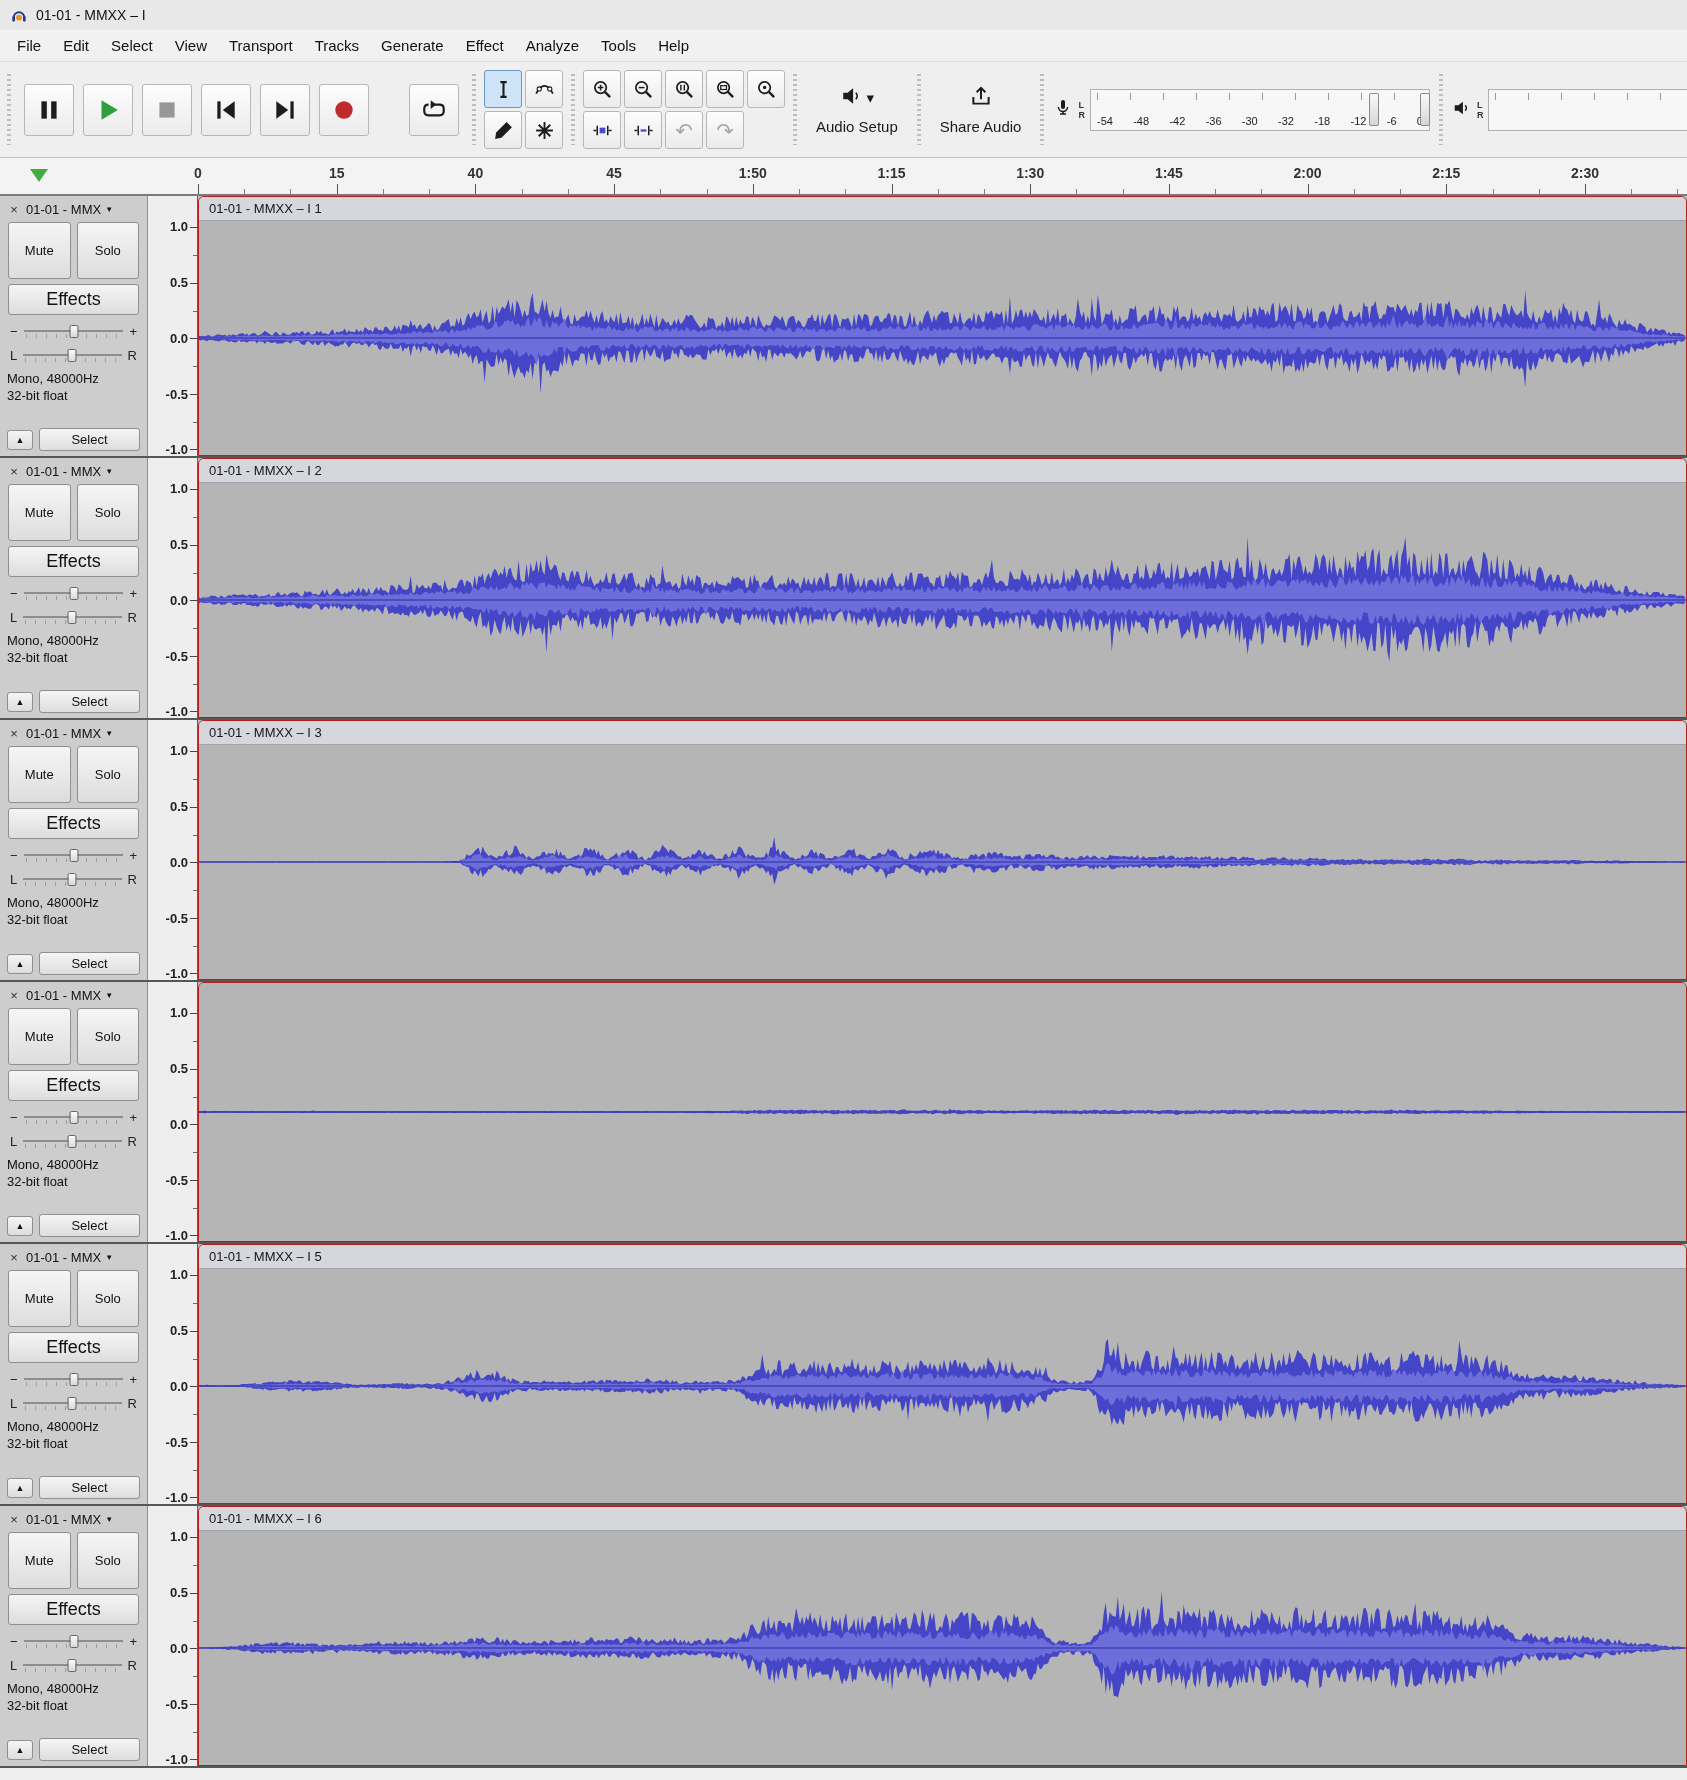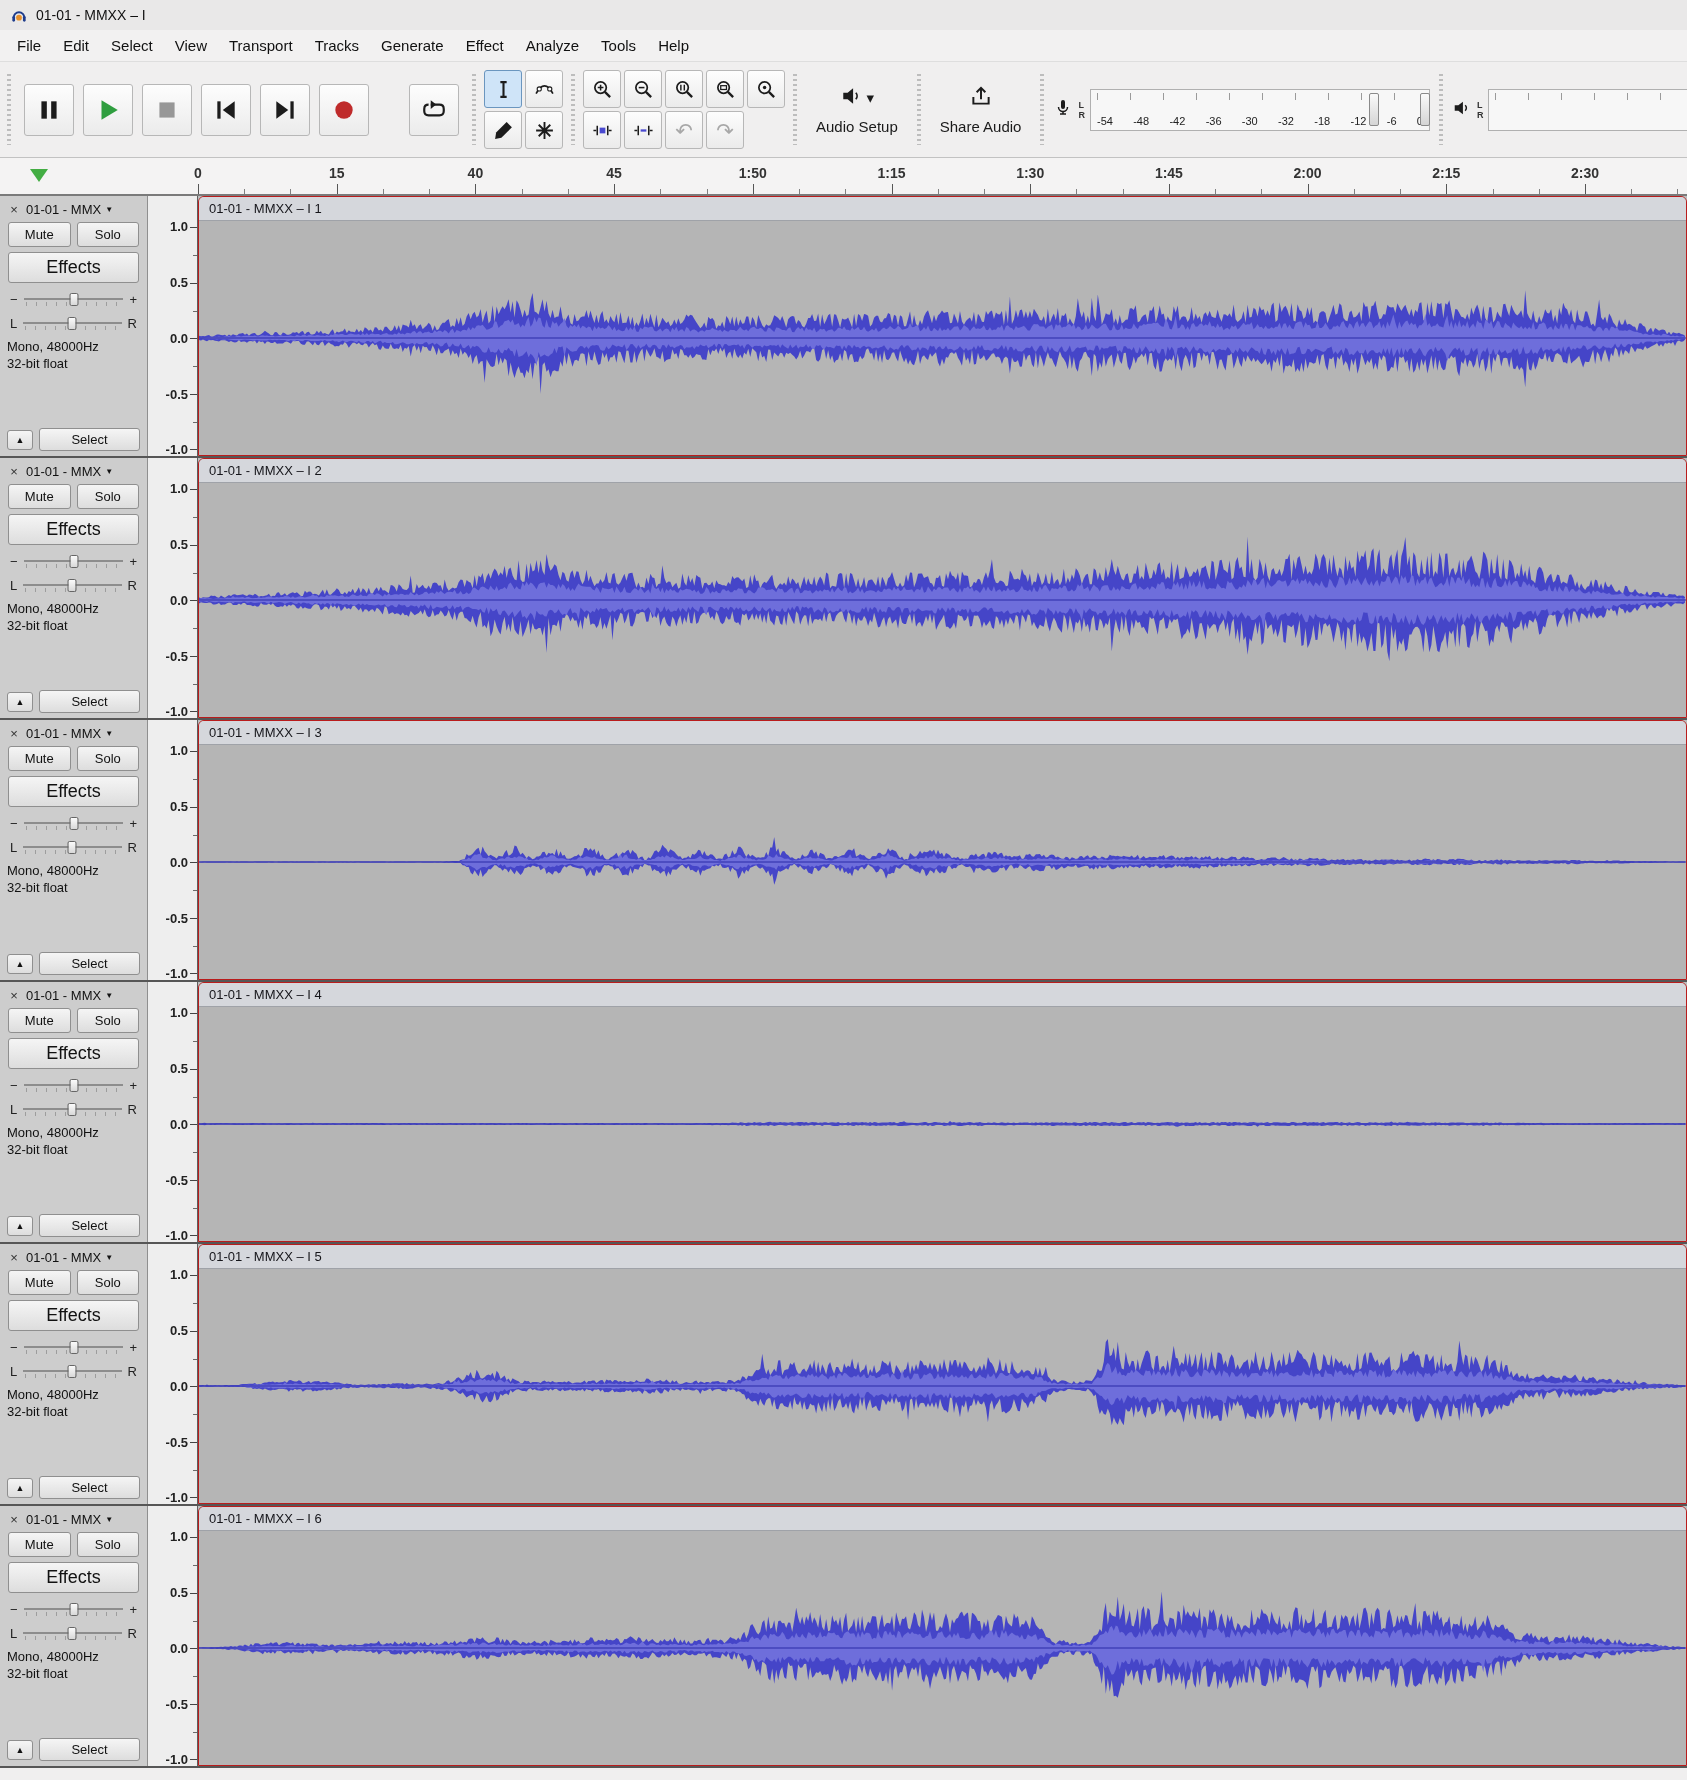--- a/index.html
+++ b/index.html
@@ -52,21 +52,21 @@
 
   
   .tracks{background:#bdbdbd;}
   .track{display:flex;height:262px;border-bottom:2px solid #565656;background:#cdcdcd;}
   .track-panel{width:148px;min-width:148px;padding:4px 6px 5px;display:flex;flex-direction:column;gap:4px;background:#cdcdcd;border-right:1px solid #8f8f8f;font-size:13px;}
   .row-name{display:flex;align-items:center;gap:4px;height:18px;}
   .close-btn{width:16px;height:16px;line-height:13px;text-align:center;font-size:13px;color:#333;}
   .track-name-btn{display:flex;align-items:center;gap:4px;font-size:13px;padding:0;}
   .dd{font-size:8px;}
   .row-ms{display:flex;gap:6px;padding:0 2px;}
-  .pbtn{text-align:center;font-size:13px;padding:4px 0;background:linear-gradient(#f5f5f5,#dddddd);border:1px solid #8f8f8f;border-radius:3px;color:#111;}
+  .pbtn{text-align:center;font-size:13px;padding:20px 0;background:linear-gradient(#f5f5f5,#dddddd);border:1px solid #8f8f8f;border-radius:3px;color:#111;}
   .row-ms .pbtn{flex:1;}
   .effects-btn{display:block;width:calc(100% - 4px);margin:1px 2px 2px;padding:4px 0;font-size:18px;}
   .slider-row{display:flex;align-items:center;gap:6px;height:20px;padding:0 4px;font-size:13px;color:#222;}
   .slider{flex:1;position:relative;height:16px;}
   .slider::before{content:"";position:absolute;left:0;right:0;top:7px;height:2px;background:#8d8d8d;}
   .slider::after{content:"";position:absolute;left:2px;right:2px;top:11px;height:4px;background:repeating-linear-gradient(90deg,#9d9d9d 0 1px,transparent 1px 10px);}
   .sthumb{position:absolute;left:50%;top:2px;width:9px;height:13px;transform:translateX(-50%);background:linear-gradient(#fbfbfb,#d8d8d8);border:1px solid #666;border-radius:2px;z-index:1;}
   .fmt{font-size:13px;line-height:1.3;color:#111;margin-top:2px;padding-left:1px;}
   .row-bottom{margin-top:auto;display:flex;gap:6px;align-items:center;padding:0 1px;}
   .collapse-btn{width:26px;font-size:9px;padding:4px 0;}
@@ -629,23 +629,20 @@
         <i class="vtick" style="top:142px"></i>
         <i class="vtick" style="top:198px"></i>
         <i class="vtick" style="top:253px"></i>
     <i class="vtick sm" style="top:59px"></i>
         <i class="vtick sm" style="top:115px"></i>
         <i class="vtick sm" style="top:170px"></i>
         <i class="vtick sm" style="top:226px"></i>
   </div>
   <div class="wave-area">
     <div class="clip">
-      <div class="clip-header">
-        <span>01-01 - MMXX – I 4</span>
-      </div>
       <div class="clip-body">
         <svg class="wave" viewBox="0 0 1489 235" preserveAspectRatio="none">
               <polygon fill="#4545c8" points="0,116.5 2,117.0 4,116.6 6,116.2 8,117.0 10,117.1 12,116.8 14,116.7 16,116.7 18,116.6 20,116.7 22,116.5 24,116.8 26,116.6 28,116.6 30,116.8 32,117.0 34,116.7 36,116.8 38,116.9 40,116.7 42,116.9 44,117.0 46,117.0 48,117.0 50,117.0 52,116.6 54,116.6 56,116.8 58,116.8 60,117.1 62,116.8 64,116.5 66,116.7 68,117.0 70,117.0 72,116.8 74,116.9 76,116.9 78,117.1 80,116.7 82,117.0 84,117.0 86,116.7 88,116.8 90,116.8 92,116.5 94,116.9 96,117.1 98,116.9 100,117.0 102,116.7 104,117.0 106,116.7 108,116.8 110,117.0 112,116.7 114,116.2 116,116.7 118,117.1 120,116.8 122,116.8 124,117.1 126,116.8 128,116.7 130,116.7 132,117.1 134,116.6 136,116.8 138,117.0 140,116.9 142,116.9 144,116.6 146,116.8 148,116.7 150,117.1 152,116.7 154,116.6 156,116.9 158,116.6 160,116.8 162,116.6 164,116.8 166,116.7 168,116.6 170,116.9 172,116.7 174,116.5 176,116.6 178,116.6 180,117.0 182,116.5 184,116.6 186,117.0 188,116.9 190,117.1 192,117.0 194,117.0 196,116.8 198,116.8 200,116.9 202,116.7 204,116.8 206,116.6 208,116.9 210,116.6 212,116.8 214,116.7 216,116.6 218,116.7 220,116.9 222,116.8 224,116.8 226,116.9 228,116.6 230,117.0 232,116.9 234,117.1 236,116.7 238,116.9 240,116.6 242,116.9 244,116.7 246,116.9 248,116.9 250,116.7 252,116.6 254,116.9 256,116.8 258,116.7 260,117.0 262,116.8 264,117.0 266,116.7 268,116.9 270,117.1 272,117.0 274,116.6 276,116.6 278,117.0 280,117.0 282,116.6 284,116.6 286,116.9 288,116.8 290,116.7 292,116.6 294,116.8 296,116.8 298,117.0 300,116.8 302,116.6 304,117.1 306,117.0 308,117.1 310,117.0 312,116.8 314,116.9 316,116.8 318,116.6 320,116.6 322,116.9 324,116.6 326,116.8 328,116.6 330,117.0 332,117.1 334,117.1 336,117.0 338,116.7 340,117.0 342,116.8 344,116.7 346,116.6 348,117.0 350,117.0 352,116.5 354,117.0 356,116.6 358,116.7 360,116.6 362,116.9 364,116.8 366,116.9 368,117.0 370,116.9 372,116.7 374,117.1 376,116.8 378,116.6 380,117.0 382,117.1 384,116.9 386,116.8 388,116.6 390,116.9 392,116.9 394,116.9 396,116.6 398,117.1 400,116.6 402,116.8 404,116.6 406,117.0 408,117.0 410,117.0 412,117.0 414,116.7 416,116.8 418,116.6 420,116.7 422,116.9 424,117.1 426,116.7 428,116.8 430,117.0 432,116.7 434,116.8 436,116.8 438,116.8 440,116.6 442,117.1 444,117.0 446,116.6 448,116.5 450,117.0 452,117.1 454,117.0 456,116.8 458,116.7 460,116.8 462,116.8 464,116.6 466,117.0 468,117.0 470,116.9 472,117.1 474,116.8 476,117.0 478,116.9 480,116.9 482,117.1 484,116.8 486,117.0 488,116.9 490,116.9 492,116.9 494,117.1 496,116.7 498,116.5 500,116.8 502,116.8 504,116.9 506,116.5 508,116.9 510,116.4 512,116.6 514,116.9 516,116.8 518,116.6 520,116.8 522,116.9 524,116.6 526,116.7 528,116.6 530,116.9 532,116.5 534,116.0 536,116.3 538,116.2 540,116.7 542,115.8 544,116.1 546,116.5 548,116.4 550,116.1 552,116.2 554,116.6 556,115.5 558,116.3 560,115.9 562,115.7 564,116.4 566,116.4 568,116.1 570,115.6 572,115.3 574,116.1 576,115.8 578,115.9 580,116.0 582,115.5 584,116.1 586,115.7 588,115.9 590,116.2 592,115.7 594,115.5 596,116.2 598,116.0 600,115.6 602,115.5 604,115.4 606,115.9 608,115.4 610,116.4 612,116.1 614,115.6 616,115.8 618,115.7 620,116.5 622,115.9 624,116.3 626,115.8 628,115.7 630,116.6 632,116.1 634,115.7 636,115.9 638,116.2 640,115.4 642,116.4 644,116.3 646,116.4 648,116.4 650,115.4 652,116.6 654,115.8 656,115.7 658,115.8 660,116.1 662,115.9 664,115.4 666,115.9 668,115.7 670,116.4 672,115.4 674,116.4 676,115.5 678,115.8 680,116.5 682,116.3 684,116.0 686,115.9 688,116.0 690,116.1 692,115.4 694,116.0 696,115.5 698,116.5 700,116.4 702,115.6 704,115.5 706,114.8 708,115.9 710,116.2 712,116.2 714,116.3 716,116.4 718,116.4 720,116.4 722,116.2 724,116.0 726,115.4 728,115.6 730,116.5 732,116.4 734,116.3 736,115.6 738,115.5 740,116.1 742,116.1 744,116.6 746,115.9 748,116.4 750,116.5 752,114.5 754,116.1 756,115.5 758,116.2 760,115.9 762,115.7 764,116.6 766,116.1 768,116.3 770,115.8 772,115.6 774,115.9 776,116.5 778,115.9 780,116.0 782,115.6 784,116.2 786,116.4 788,116.7 790,115.9 792,116.2 794,116.6 796,115.8 798,116.3 800,116.8 802,116.2 804,115.8 806,116.3 808,116.5 810,116.0 812,116.6 814,116.5 816,116.1 818,116.8 820,116.6 822,116.1 824,116.2 826,116.1 828,115.9 830,115.9 832,116.7 834,116.1 836,116.4 838,115.8 840,116.6 842,115.9 844,115.9 846,116.4 848,115.8 850,115.9 852,116.4 854,115.7 856,116.1 858,116.1 860,115.9 862,116.2 864,115.7 866,116.5 868,115.6 870,116.6 872,116.3 874,116.4 876,115.8 878,116.0 880,116.4 882,116.5 884,116.4 886,115.9 888,115.4 890,116.5 892,115.6 894,116.2 896,115.5 898,115.4 900,116.0 902,116.4 904,116.1 906,115.6 908,115.5 910,116.5 912,116.2 914,115.6 916,115.9 918,116.2 920,116.5 922,116.5 924,116.1 926,115.4 928,115.6 930,116.4 932,116.1 934,115.6 936,116.4 938,116.4 940,115.8 942,115.8 944,116.1 946,115.6 948,116.6 950,115.5 952,115.8 954,116.0 956,116.4 958,116.5 960,116.3 962,116.6 964,116.0 966,116.0 968,115.8 970,115.6 972,115.7 974,115.7 976,116.4 978,115.7 980,115.8 982,116.5 984,116.1 986,116.5 988,116.1 990,115.9 992,116.4 994,116.3 996,116.3 998,115.6 1000,116.5 1002,115.5 1004,116.4 1006,116.2 1008,116.1 1010,116.4 1012,116.5 1014,115.8 1016,115.6 1018,116.6 1020,115.8 1022,116.4 1024,115.4 1026,115.8 1028,115.5 1030,116.3 1032,115.4 1034,116.2 1036,115.5 1038,115.5 1040,116.1 1042,115.7 1044,116.4 1046,115.9 1048,115.9 1050,116.4 1052,115.8 1054,115.8 1056,115.6 1058,116.0 1060,116.2 1062,116.3 1064,116.1 1066,116.5 1068,116.0 1070,115.5 1072,116.5 1074,116.5 1076,115.8 1078,115.7 1080,115.8 1082,116.0 1084,116.2 1086,115.9 1088,116.0 1090,116.5 1092,116.5 1094,115.6 1096,115.5 1098,116.1 1100,116.4 1102,116.2 1104,116.4 1106,115.5 1108,115.5 1110,116.2 1112,115.8 1114,116.1 1116,115.6 1118,116.0 1120,115.8 1122,116.6 1124,116.1 1126,115.6 1128,116.5 1130,116.0 1132,115.7 1134,115.7 1136,115.7 1138,115.6 1140,115.6 1142,116.4 1144,115.5 1146,116.3 1148,116.4 1150,116.2 1152,115.7 1154,116.6 1156,116.6 1158,116.0 1160,115.6 1162,115.8 1164,116.6 1166,116.5 1168,116.5 1170,116.4 1172,115.8 1174,116.0 1176,116.3 1178,115.8 1180,116.3 1182,116.4 1184,115.9 1186,116.5 1188,115.9 1190,115.9 1192,115.9 1194,115.1 1196,116.2 1198,116.1 1200,116.5 1202,115.7 1204,115.9 1206,116.3 1208,115.9 1210,115.2 1212,115.7 1214,116.1 1216,115.9 1218,115.7 1220,116.1 1222,116.3 1224,116.2 1226,115.8 1228,116.3 1230,116.7 1232,116.7 1234,116.1 1236,116.3 1238,115.8 1240,116.2 1242,115.9 1244,116.5 1246,116.6 1248,116.2 1250,116.7 1252,116.2 1254,115.9 1256,115.9 1258,116.2 1260,116.0 1262,115.9 1264,116.0 1266,116.0 1268,116.6 1270,116.4 1272,116.5 1274,116.3 1276,116.3 1278,116.2 1280,116.2 1282,116.7 1284,116.2 1286,115.9 1288,116.2 1290,116.1 1292,116.8 1294,116.3 1296,116.9 1298,116.1 1300,116.4 1302,116.1 1304,116.1 1306,116.9 1308,116.9 1310,116.7 1312,116.8 1314,116.7 1316,116.8 1318,116.6 1320,116.2 1322,116.3 1324,116.5 1326,116.3 1328,116.5 1330,116.5 1332,116.6 1334,116.9 1336,116.5 1338,116.9 1340,116.5 1342,116.6 1344,116.3 1346,116.7 1348,116.9 1350,117.0 1352,117.0 1354,116.4 1356,116.6 1358,116.7 1360,116.5 1362,116.8 1364,116.7 1366,116.7 1368,116.9 1370,117.0 1372,117.0 1374,116.9 1376,116.9 1378,116.7 1380,116.9 1382,116.5 1384,117.1 1386,116.8 1388,117.0 1390,116.9 1392,116.6 1394,117.0 1396,117.0 1398,116.7 1400,116.7 1402,116.8 1404,116.7 1406,117.0 1408,116.8 1410,117.1 1412,116.9 1414,117.0 1416,116.7 1418,116.6 1420,116.9 1422,116.8 1424,116.8 1426,117.0 1428,116.6 1430,116.7 1432,116.6 1434,117.0 1436,116.9 1438,116.7 1440,116.5 1442,116.7 1444,116.9 1446,116.6 1448,116.8 1450,116.9 1452,116.7 1454,116.6 1456,116.5 1458,116.6 1460,116.7 1462,116.5 1464,116.8 1466,117.0 1468,116.7 1470,116.6 1472,116.7 1474,116.9 1476,116.8 1478,116.9 1480,117.1 1482,116.8 1484,116.8 1486,116.9 1488,116.6 1488,118.2 1486,118.0 1484,118.2 1482,118.2 1480,118.0 1478,118.4 1476,118.1 1474,118.0 1472,117.9 1470,118.1 1468,118.4 1466,118.0 1464,118.0 1462,118.1 1460,118.0 1458,118.1 1456,118.0 1454,118.1 1452,118.4 1450,118.2 1448,118.4 1446,118.4 1444,118.4 1442,118.3 1440,118.2 1438,118.4 1436,118.3 1434,118.3 1432,118.1 1430,117.9 1428,118.0 1426,118.4 1424,118.1 1422,118.2 1420,118.2 1418,118.2 1416,118.2 1414,118.0 1412,118.4 1410,118.1 1408,118.4 1406,118.1 1404,118.3 1402,118.1 1400,118.3 1398,118.2 1396,118.0 1394,118.0 1392,118.3 1390,118.3 1388,118.4 1386,118.3 1384,118.1 1382,118.4 1380,118.2 1378,118.3 1376,118.4 1374,118.2 1372,118.3 1370,118.0 1368,118.5 1366,117.9 1364,118.2 1362,118.3 1360,118.5 1358,118.2 1356,118.5 1354,118.1 1352,118.4 1350,118.3 1348,118.4 1346,118.7 1344,118.3 1342,118.1 1340,118.0 1338,118.5 1336,118.5 1334,118.3 1332,118.7 1330,118.0 1328,118.8 1326,118.5 1324,118.6 1322,118.8 1320,118.7 1318,118.7 1316,118.2 1314,118.6 1312,118.3 1310,118.7 1308,118.2 1306,118.8 1304,118.1 1302,118.9 1300,118.2 1298,118.5 1296,118.2 1294,119.0 1292,118.9 1290,118.6 1288,118.6 1286,119.5 1284,118.4 1282,118.9 1280,118.7 1278,118.9 1276,118.9 1274,118.5 1272,118.3 1270,119.1 1268,118.3 1266,118.2 1264,118.3 1262,118.9 1260,118.9 1258,118.5 1256,118.7 1254,118.9 1252,119.2 1250,118.5 1248,118.7 1246,118.3 1244,118.8 1242,118.4 1240,118.4 1238,119.2 1236,118.4 1234,118.7 1232,118.9 1230,118.4 1228,119.0 1226,118.4 1224,118.9 1222,119.3 1220,119.3 1218,119.1 1216,119.1 1214,118.8 1212,119.2 1210,118.9 1208,118.7 1206,118.7 1204,118.7 1202,118.5 1200,119.3 1198,118.4 1196,118.3 1194,119.4 1192,119.1 1190,119.1 1188,119.4 1186,118.7 1184,118.8 1182,118.3 1180,118.9 1178,118.6 1176,118.6 1174,118.5 1172,119.0 1170,118.8 1168,119.4 1166,118.4 1164,118.4 1162,119.3 1160,118.7 1158,118.6 1156,118.9 1154,119.0 1152,118.5 1150,119.4 1148,118.3 1146,118.5 1144,119.3 1142,118.8 1140,118.8 1138,118.4 1136,118.8 1134,119.2 1132,119.1 1130,118.4 1128,119.1 1126,119.3 1124,119.5 1122,118.7 1120,119.3 1118,118.9 1116,119.3 1114,118.9 1112,119.0 1110,119.5 1108,118.8 1106,118.8 1104,119.1 1102,119.1 1100,118.9 1098,119.4 1096,118.5 1094,118.7 1092,119.4 1090,119.4 1088,119.2 1086,119.2 1084,119.3 1082,119.2 1080,119.0 1078,119.2 1076,118.8 1074,118.8 1072,119.5 1070,119.4 1068,119.4 1066,118.5 1064,118.8 1062,118.7 1060,120.2 1058,118.8 1056,118.4 1054,119.6 1052,119.4 1050,119.6 1048,119.0 1046,118.7 1044,118.7 1042,119.1 1040,118.8 1038,118.7 1036,119.6 1034,119.0 1032,119.4 1030,119.6 1028,118.6 1026,118.5 1024,118.5 1022,119.2 1020,119.1 1018,118.5 1016,118.6 1014,119.1 1012,119.5 1010,118.4 1008,118.8 1006,118.8 1004,118.9 1002,118.4 1000,119.0 998,118.7 996,119.4 994,119.4 992,119.4 990,119.2 988,119.7 986,118.4 984,119.0 982,119.4 980,120.3 978,120.0 976,119.1 974,118.8 972,119.2 970,118.8 968,119.1 966,118.7 964,119.0 962,119.6 960,119.4 958,118.4 956,118.7 954,119.3 952,118.4 950,118.4 948,119.4 946,118.6 944,118.7 942,118.8 940,118.4 938,118.8 936,118.4 934,118.5 932,119.1 930,119.2 928,119.5 926,119.4 924,118.9 922,119.4 920,119.3 918,119.0 916,119.5 914,118.8 912,119.6 910,119.0 908,119.1 906,119.1 904,119.4 902,119.3 900,118.4 898,119.4 896,118.9 894,119.2 892,118.6 890,119.0 888,119.4 886,118.6 884,119.3 882,119.6 880,118.7 878,119.4 876,119.1 874,118.8 872,118.9 870,118.9 868,119.0 866,118.8 864,119.1 862,119.1 860,118.7 858,119.1 856,119.4 854,119.4 852,118.4 850,118.9 848,118.7 846,118.5 844,118.9 842,118.4 840,118.2 838,119.0 836,118.8 834,118.7 832,118.2 830,118.2 828,118.2 826,118.2 824,118.5 822,118.4 820,118.1 818,118.5 816,118.9 814,118.5 812,118.3 810,118.6 808,118.9 806,119.0 804,118.7 802,118.7 800,118.4 798,118.7 796,118.3 794,118.6 792,118.2 790,118.3 788,118.3 786,118.7 784,119.4 782,118.9 780,119.4 778,118.6 776,118.7 774,118.6 772,119.1 770,118.3 768,118.7 766,119.0 764,119.5 762,119.4 760,119.6 758,118.7 756,118.5 754,118.6 752,119.3 750,118.7 748,119.3 746,119.5 744,118.6 742,118.5 740,118.6 738,118.5 736,119.3 734,119.6 732,118.4 730,119.4 728,118.5 726,118.7 724,118.9 722,118.6 720,118.9 718,119.0 716,118.5 714,118.5 712,118.7 710,119.0 708,119.3 706,119.2 704,119.4 702,119.6 700,119.5 698,118.8 696,118.8 694,119.1 692,118.9 690,118.5 688,119.2 686,118.7 684,119.2 682,119.2 680,118.9 678,119.4 676,119.0 674,118.8 672,119.4 670,119.1 668,118.9 666,118.5 664,119.1 662,118.6 660,119.0 658,118.6 656,119.6 654,119.3 652,118.5 650,119.0 648,118.6 646,118.6 644,119.1 642,118.4 640,119.5 638,119.4 636,119.5 634,119.3 632,118.6 630,118.6 628,118.6 626,118.4 624,119.6 622,118.4 620,118.5 618,118.6 616,119.2 614,118.5 612,118.6 610,118.9 608,118.7 606,119.3 604,118.8 602,119.6 600,119.0 598,118.7 596,119.1 594,119.3 592,118.4 590,118.6 588,119.3 586,119.0 584,118.6 582,118.5 580,118.4 578,118.9 576,119.6 574,118.8 572,118.5 570,119.4 568,118.7 566,119.0 564,118.7 562,119.3 560,119.1 558,118.5 556,118.9 554,118.4 552,118.7 550,119.3 548,119.4 546,118.3 544,119.3 542,118.5 540,118.9 538,118.5 536,118.5 534,118.4 532,118.4 530,118.7 528,118.4 526,118.4 524,118.2 522,118.7 520,118.2 518,118.2 516,118.6 514,118.7 512,118.6 510,118.5 508,118.6 506,118.2 504,118.2 502,118.1 500,118.3 498,118.3 496,118.6 494,118.4 492,118.5 490,118.3 488,118.4 486,118.1 484,118.0 482,118.0 480,118.0 478,118.4 476,118.1 474,118.4 472,118.3 470,118.2 468,118.0 466,118.2 464,118.0 462,117.9 460,118.4 458,117.9 456,118.0 454,118.1 452,118.1 450,117.9 448,118.2 446,118.4 444,118.3 442,118.5 440,118.0 438,118.5 436,117.9 434,118.5 432,118.3 430,118.0 428,118.3 426,117.9 424,118.4 422,118.0 420,118.3 418,118.3 416,118.4 414,118.2 412,118.3 410,118.0 408,118.0 406,118.4 404,118.2 402,118.0 400,118.4 398,118.5 396,118.3 394,118.4 392,118.4 390,118.3 388,118.1 386,118.3 384,118.0 382,117.9 380,118.2 378,118.4 376,118.0 374,118.2 372,118.1 370,118.0 368,118.5 366,118.4 364,118.3 362,118.1 360,118.0 358,118.2 356,118.5 354,118.3 352,118.5 350,118.5 348,118.2 346,118.3 344,118.1 342,118.1 340,118.0 338,117.9 336,118.3 334,118.4 332,118.4 330,118.0 328,118.4 326,118.1 324,118.3 322,118.3 320,118.3 318,118.1 316,118.2 314,118.0 312,118.4 310,117.9 308,118.0 306,118.5 304,118.3 302,118.3 300,118.0 298,118.4 296,118.5 294,118.0 292,118.3 290,118.3 288,118.4 286,117.9 284,118.1 282,118.5 280,118.1 278,118.0 276,118.4 274,118.1 272,118.5 270,118.0 268,118.2 266,118.0 264,118.4 262,118.1 260,117.9 258,118.4 256,118.3 254,118.3 252,117.9 250,117.9 248,118.2 246,118.2 244,118.4 242,118.2 240,118.0 238,118.4 236,117.9 234,118.3 232,118.3 230,118.3 228,118.2 226,117.9 224,118.2 222,118.0 220,117.9 218,118.4 216,118.0 214,118.1 212,118.5 210,118.0 208,118.3 206,117.9 204,118.1 202,118.2 200,118.4 198,118.0 196,118.0 194,118.1 192,118.4 190,117.9 188,118.0 186,118.4 184,118.4 182,118.2 180,118.2 178,118.2 176,118.2 174,118.0 172,118.2 170,118.4 168,118.1 166,118.4 164,118.4 162,118.0 160,117.9 158,118.3 156,118.0 154,118.1 152,118.4 150,118.1 148,118.4 146,118.0 144,118.1 142,118.3 140,118.0 138,118.2 136,118.4 134,118.0 132,118.3 130,118.1 128,118.4 126,118.2 124,118.4 122,118.1 120,118.0 118,118.2 116,118.1 114,118.2 112,118.2 110,118.2 108,118.0 106,118.1 104,118.3 102,118.5 100,118.0 98,118.0 96,118.2 94,118.3 92,118.1 90,118.4 88,118.5 86,118.1 84,118.3 82,118.3 80,118.0 78,118.2 76,118.0 74,118.1 72,118.2 70,118.0 68,118.0 66,118.2 64,118.3 62,117.9 60,118.2 58,118.1 56,117.9 54,118.2 52,118.4 50,118.1 48,118.3 46,118.0 44,118.4 42,118.3 40,118.3 38,118.3 36,118.4 34,118.2 32,118.0 30,117.9 28,118.0 26,117.9 24,118.1 22,118.0 20,118.0 18,118.0 16,118.4 14,117.9 12,118.4 10,118.0 8,117.9 6,118.8 4,118.5 2,118.5 0,118.3"></polygon>
               <polygon fill="#6e6edb" points="0,117.2 2,117.2 4,117.2 6,117.2 8,117.2 10,117.2 12,117.2 14,117.1 16,117.3 18,117.1 20,117.2 22,117.2 24,117.1 26,117.1 28,117.1 30,117.0 32,117.2 34,117.2 36,117.3 38,117.1 40,117.1 42,117.2 44,117.1 46,117.2 48,117.1 50,117.1 52,117.1 54,117.2 56,117.1 58,117.0 60,117.2 62,117.1 64,117.2 66,117.1 68,117.2 70,117.1 72,117.1 74,117.2 76,117.2 78,117.1 80,117.2 82,117.1 84,117.2 86,117.0 88,117.3 90,117.2 92,117.1 94,117.2 96,117.2 98,117.0 100,117.1 102,117.1 104,117.1 106,117.3 108,117.3 110,117.2 112,117.1 114,117.1 116,117.1 118,117.2 120,117.2 122,117.3 124,117.2 126,117.1 128,117.2 130,117.1 132,117.1 134,117.1 136,117.0 138,117.0 140,117.2 142,117.3 144,117.1 146,117.2 148,117.2 150,117.3 152,117.1 154,117.2 156,117.3 158,117.2 160,117.1 162,117.1 164,117.2 166,117.2 168,117.2 170,117.2 172,117.2 174,117.2 176,117.1 178,117.1 180,117.1 182,117.2 184,117.1 186,117.1 188,117.2 190,117.2 192,117.1 194,117.3 196,117.1 198,117.1 200,117.1 202,117.3 204,117.1 206,117.1 208,117.1 210,117.2 212,117.3 214,117.1 216,117.1 218,117.1 220,117.1 222,117.3 224,117.1 226,117.1 228,117.2 230,117.2 232,117.2 234,117.1 236,117.1 238,117.1 240,117.2 242,117.1 244,117.2 246,117.2 248,117.2 250,117.0 252,117.2 254,117.1 256,117.1 258,117.1 260,117.1 262,117.1 264,117.1 266,117.1 268,117.1 270,117.1 272,117.2 274,117.1 276,117.1 278,117.2 280,117.3 282,117.1 284,117.1 286,117.0 288,117.1 290,117.0 292,117.1 294,117.2 296,117.2 298,117.2 300,117.1 302,117.1 304,117.1 306,117.2 308,117.1 310,117.2 312,117.1 314,117.0 316,117.3 318,117.1 320,117.2 322,117.1 324,117.2 326,117.1 328,117.2 330,117.2 332,117.1 334,117.1 336,117.3 338,117.2 340,117.2 342,117.2 344,117.1 346,117.2 348,117.2 350,117.2 352,117.2 354,117.1 356,117.1 358,117.2 360,117.1 362,117.1 364,117.1 366,117.2 368,117.2 370,117.3 372,117.2 374,117.0 376,117.2 378,117.3 380,117.2 382,117.2 384,117.3 386,117.2 388,117.2 390,117.3 392,117.1 394,117.1 396,117.1 398,117.2 400,117.1 402,117.1 404,117.2 406,117.3 408,117.1 410,117.2 412,117.1 414,117.1 416,117.2 418,117.1 420,117.2 422,117.3 424,117.1 426,117.1 428,117.1 430,117.1 432,117.1 434,117.3 436,117.2 438,117.1 440,117.1 442,117.1 444,117.1 446,117.2 448,117.2 450,117.2 452,117.2 454,117.2 456,117.2 458,117.1 460,117.1 462,117.1 464,117.1 466,117.2 468,117.1 470,117.1 472,117.2 474,117.2 476,117.2 478,117.1 480,117.1 482,117.1 484,117.2 486,117.1 488,117.0 490,117.2 492,117.2 494,117.2 496,117.1 498,117.1 500,117.0 502,117.0 504,117.0 506,117.0 508,117.2 510,116.9 512,117.2 514,117.2 516,117.0 518,117.2 520,117.1 522,117.1 524,117.0 526,117.2 528,117.1 530,116.8 532,116.9 534,116.8 536,116.9 538,116.7 540,116.7 542,116.9 544,116.6 546,116.8 548,116.8 550,116.9 552,116.8 554,116.8 556,116.8 558,116.8 560,116.9 562,116.6 564,116.8 566,116.7 568,116.9 570,116.7 572,116.8 574,116.6 576,116.7 578,117.0 580,116.5 582,116.5 584,116.7 586,116.6 588,116.8 590,116.5 592,116.6 594,116.6 596,116.6 598,116.6 600,117.0 602,116.9 604,116.7 606,117.0 608,116.9 610,116.7 612,116.6 614,116.7 616,116.9 618,116.9 620,116.5 622,116.7 624,116.6 626,116.8 628,116.8 630,116.9 632,116.7 634,116.8 636,116.7 638,116.5 640,116.9 642,116.7 644,116.6 646,116.6 648,116.9 650,116.5 652,116.5 654,116.7 656,116.7 658,117.0 660,116.5 662,116.5 664,116.9 666,116.9 668,116.5 670,116.8 672,116.5 674,116.9 676,116.5 678,116.7 680,116.6 682,116.7 684,116.7 686,116.8 688,116.8 690,116.5 692,116.8 694,116.8 696,117.0 698,116.5 700,116.6 702,116.8 704,116.9 706,116.9 708,116.7 710,116.6 712,116.9 714,116.7 716,117.0 718,117.0 720,116.6 722,116.5 724,116.4 726,116.9 728,116.9 730,116.5 732,116.7 734,116.9 736,116.8 738,116.7 740,116.7 742,116.6 744,116.9 746,116.9 748,116.9 750,116.6 752,117.0 754,116.8 756,117.0 758,116.6 760,116.8 762,116.9 764,116.9 766,117.0 768,116.8 770,116.5 772,116.9 774,116.9 776,116.8 778,116.9 780,117.0 782,116.7 784,116.8 786,116.7 788,116.9 790,116.9 792,116.8 794,117.1 796,116.9 798,117.0 800,117.1 802,117.0 804,116.9 806,117.0 808,116.8 810,117.0 812,117.1 814,117.1 816,117.1 818,117.0 820,116.9 822,117.0 824,116.8 826,117.0 828,116.8 830,116.8 832,116.8 834,116.5 836,116.7 838,117.0 840,116.9 842,116.7 844,116.7 846,116.9 848,116.9 850,116.7 852,117.0 854,116.7 856,116.8 858,116.9 860,116.6 862,117.0 864,116.6 866,116.8 868,116.9 870,116.9 872,116.6 874,116.4 876,116.9 878,116.8 880,116.7 882,116.7 884,116.9 886,116.6 888,116.5 890,117.0 892,116.5 894,116.8 896,116.5 898,116.5 900,116.8 902,116.6 904,116.6 906,116.6 908,116.5 910,117.0 912,116.7 914,116.5 916,116.5 918,116.1 920,116.7 922,116.6 924,117.0 926,116.9 928,116.7 930,116.7 932,116.7 934,117.0 936,116.6 938,116.9 940,116.8 942,116.9 944,116.6 946,116.8 948,116.7 950,116.8 952,116.9 954,116.9 956,116.9 958,116.7 960,117.0 962,116.8 964,116.8 966,116.7 968,116.6 970,116.9 972,116.5 974,116.3 976,116.5 978,116.8 980,116.8 982,116.8 984,116.8 986,116.6 988,117.0 990,116.7 992,116.7 994,116.7 996,116.9 998,117.0 1000,116.7 1002,116.9 1004,116.7 1006,116.9 1008,116.9 1010,116.5 1012,116.7 1014,116.6 1016,116.8 1018,116.5 1020,116.8 1022,116.8 1024,116.6 1026,116.6 1028,116.6 1030,116.7 1032,116.6 1034,116.7 1036,117.0 1038,116.7 1040,116.7 1042,117.0 1044,116.8 1046,116.9 1048,116.6 1050,117.0 1052,116.5 1054,116.5 1056,116.8 1058,116.5 1060,116.6 1062,116.6 1064,116.8 1066,116.7 1068,116.7 1070,116.6 1072,116.7 1074,116.9 1076,116.8 1078,116.7 1080,117.0 1082,117.0 1084,116.7 1086,116.9 1088,116.8 1090,116.7 1092,116.9 1094,116.8 1096,116.6 1098,117.0 1100,116.6 1102,116.6 1104,116.9 1106,117.0 1108,116.7 1110,116.8 1112,116.6 1114,116.9 1116,116.9 1118,117.0 1120,116.6 1122,116.8 1124,116.6 1126,116.9 1128,116.7 1130,116.7 1132,116.8 1134,116.9 1136,117.0 1138,116.9 1140,116.6 1142,116.7 1144,116.6 1146,116.7 1148,116.9 1150,116.6 1152,116.8 1154,116.9 1156,116.7 1158,116.8 1160,116.6 1162,117.0 1164,116.7 1166,116.7 1168,116.8 1170,117.0 1172,116.7 1174,116.6 1176,117.0 1178,117.0 1180,116.9 1182,116.7 1184,116.6 1186,116.7 1188,116.7 1190,117.0 1192,116.7 1194,116.8 1196,116.9 1198,116.8 1200,116.8 1202,116.6 1204,116.9 1206,116.7 1208,117.0 1210,116.8 1212,116.8 1214,116.7 1216,116.7 1218,117.0 1220,117.0 1222,116.9 1224,117.0 1226,116.8 1228,116.6 1230,117.0 1232,116.8 1234,116.9 1236,116.8 1238,117.1 1240,116.8 1242,116.8 1244,117.0 1246,116.8 1248,116.8 1250,116.7 1252,117.0 1254,116.9 1256,117.0 1258,117.1 1260,116.9 1262,116.8 1264,117.0 1266,116.8 1268,116.8 1270,116.8 1272,116.8 1274,116.8 1276,117.1 1278,116.9 1280,117.1 1282,116.8 1284,117.1 1286,116.9 1288,117.1 1290,116.8 1292,117.1 1294,116.8 1296,117.1 1298,117.0 1300,116.9 1302,116.9 1304,117.1 1306,116.8 1308,117.0 1310,117.0 1312,117.1 1314,117.2 1316,117.0 1318,117.0 1320,117.1 1322,117.0 1324,117.0 1326,116.9 1328,117.0 1330,116.9 1332,117.1 1334,117.0 1336,117.2 1338,116.9 1340,117.0 1342,117.1 1344,117.0 1346,117.1 1348,117.2 1350,117.0 1352,117.0 1354,117.0 1356,117.0 1358,117.0 1360,117.2 1362,117.0 1364,117.1 1366,117.2 1368,117.1 1370,117.2 1372,117.2 1374,117.2 1376,117.1 1378,117.2 1380,117.1 1382,117.1 1384,117.1 1386,117.0 1388,117.2 1390,117.2 1392,117.2 1394,117.2 1396,117.2 1398,117.1 1400,117.1 1402,117.2 1404,117.2 1406,117.1 1408,117.2 1410,117.1 1412,117.0 1414,117.2 1416,117.1 1418,117.2 1420,117.1 1422,117.2 1424,117.0 1426,117.2 1428,117.1 1430,117.1 1432,117.1 1434,117.2 1436,117.2 1438,117.2 1440,117.1 1442,117.1 1444,117.1 1446,117.3 1448,117.0 1450,117.1 1452,116.9 1454,117.1 1456,117.2 1458,117.1 1460,117.2 1462,117.1 1464,117.3 1466,117.1 1468,117.2 1470,117.1 1472,117.2 1474,117.2 1476,117.2 1478,117.1 1480,117.1 1482,117.2 1484,117.2 1486,117.2 1488,117.2 1488,117.9 1486,117.8 1484,117.8 1482,117.9 1480,117.8 1478,118.0 1476,117.9 1474,117.9 1472,117.9 1470,117.9 1468,117.9 1466,118.0 1464,117.9 1462,117.8 1460,117.8 1458,117.8 1456,117.8 1454,117.9 1452,118.0 1450,117.8 1448,117.7 1446,117.9 1444,117.9 1442,117.9 1440,117.8 1438,117.9 1436,117.8 1434,117.8 1432,117.9 1430,118.0 1428,117.9 1426,117.9 1424,117.7 1422,117.9 1420,117.8 1418,117.8 1416,117.9 1414,117.8 1412,117.8 1410,117.9 1408,117.8 1406,117.8 1404,117.9 1402,117.8 1400,117.8 1398,117.9 1396,117.9 1394,117.8 1392,117.8 1390,117.8 1388,117.9 1386,117.8 1384,117.8 1382,117.7 1380,117.9 1378,117.9 1376,117.8 1374,117.7 1372,118.0 1370,117.8 1368,117.9 1366,117.9 1364,117.9 1362,117.9 1360,118.0 1358,117.9 1356,117.8 1354,117.8 1352,117.9 1350,117.8 1348,118.0 1346,117.9 1344,117.8 1342,118.0 1340,118.0 1338,117.9 1336,117.9 1334,117.9 1332,118.0 1330,117.8 1328,118.1 1326,118.0 1324,118.1 1322,118.0 1320,117.9 1318,117.9 1316,118.1 1314,118.1 1312,118.0 1310,118.1 1308,117.9 1306,118.1 1304,118.0 1302,118.0 1300,118.1 1298,118.1 1296,118.2 1294,118.0 1292,118.1 1290,118.0 1288,118.0 1286,118.2 1284,118.1 1282,118.2 1280,117.9 1278,118.2 1276,118.0 1274,118.2 1272,118.0 1270,117.9 1268,118.0 1266,117.9 1264,118.1 1262,118.0 1260,118.2 1258,118.0 1256,118.2 1254,118.1 1252,118.1 1250,118.0 1248,117.9 1246,117.9 1244,118.0 1242,118.0 1240,118.0 1238,118.1 1236,118.2 1234,118.2 1232,118.2 1230,118.0 1228,118.0 1226,118.2 1224,118.4 1222,118.3 1220,118.0 1218,118.0 1216,118.1 1214,118.2 1212,118.2 1210,118.3 1208,118.0 1206,118.1 1204,118.3 1202,118.3 1200,118.2 1198,118.3 1196,118.4 1194,118.0 1192,118.1 1190,118.4 1188,118.1 1186,118.3 1184,118.3 1182,118.3 1180,118.2 1178,118.1 1176,118.2 1174,118.4 1172,118.2 1170,118.1 1168,118.3 1166,118.1 1164,118.3 1162,118.2 1160,118.3 1158,118.3 1156,118.0 1154,118.3 1152,118.1 1150,118.3 1148,118.2 1146,118.3 1144,118.0 1142,118.1 1140,118.4 1138,118.4 1136,118.0 1134,118.4 1132,118.4 1130,118.0 1128,118.3 1126,118.4 1124,118.1 1122,118.4 1120,118.1 1118,118.0 1116,118.2 1114,118.1 1112,118.1 1110,118.4 1108,118.1 1106,118.1 1104,118.5 1102,118.4 1100,118.2 1098,118.0 1096,118.3 1094,118.2 1092,118.3 1090,118.2 1088,118.1 1086,118.3 1084,118.1 1082,118.1 1080,118.3 1078,118.1 1076,118.3 1074,118.4 1072,118.3 1070,118.3 1068,118.2 1066,118.0 1064,118.1 1062,118.5 1060,118.0 1058,118.2 1056,118.1 1054,118.3 1052,118.3 1050,118.3 1048,118.1 1046,118.5 1044,118.5 1042,118.3 1040,118.4 1038,118.1 1036,118.2 1034,118.2 1032,118.3 1030,118.1 1028,118.1 1026,118.0 1024,118.2 1022,118.1 1020,118.4 1018,118.5 1016,118.3 1014,118.2 1012,118.1 1010,118.1 1008,118.1 1006,118.3 1004,118.1 1002,118.3 1000,118.5 998,118.2 996,118.1 994,118.4 992,118.3 990,118.4 988,118.3 986,118.5 984,118.3 982,118.4 980,118.2 978,118.4 976,118.2 974,118.9 972,118.2 970,118.1 968,118.4 966,118.3 964,118.5 962,118.1 960,118.5 958,118.5 956,118.2 954,118.5 952,118.3 950,118.1 948,118.5 946,118.3 944,118.3 942,118.3 940,118.3 938,118.4 936,118.2 934,118.0 932,118.1 930,118.3 928,118.1 926,118.2 924,118.4 922,118.4 920,118.4 918,118.4 916,118.3 914,118.4 912,118.3 910,118.4 908,118.3 906,118.4 904,118.3 902,118.4 900,118.3 898,118.0 896,118.1 894,118.4 892,118.1 890,118.5 888,118.0 886,118.1 884,118.1 882,118.4 880,118.2 878,118.0 876,118.3 874,118.5 872,118.4 870,118.4 868,118.0 866,118.4 864,118.2 862,118.4 860,118.3 858,118.2 856,118.0 854,118.3 852,118.4 850,118.1 848,118.3 846,118.2 844,118.2 842,118.0 840,118.0 838,118.0 836,118.2 834,118.3 832,118.1 830,117.9 828,118.2 826,118.0 824,118.2 822,117.9 820,118.1 818,118.0 816,118.1 814,118.1 812,117.9 810,118.0 808,118.1 806,118.0 804,118.1 802,118.0 800,118.1 798,118.0 796,118.2 794,118.1 792,118.0 790,118.3 788,118.0 786,118.0 784,118.5 782,118.4 780,118.1 778,118.0 776,118.3 774,118.4 772,118.3 770,118.1 768,118.1 766,118.3 764,118.3 762,118.1 760,118.1 758,118.5 756,118.5 754,118.4 752,118.3 750,118.2 748,118.5 746,118.4 744,118.1 742,118.3 740,118.4 738,118.2 736,118.5 734,118.4 732,118.4 730,118.0 728,118.2 726,118.1 724,118.8 722,118.2 720,118.4 718,118.1 716,118.2 714,118.3 712,118.0 710,118.1 708,118.4 706,118.1 704,118.2 702,118.3 700,118.2 698,118.4 696,118.1 694,118.1 692,118.3 690,118.4 688,118.3 686,118.0 684,118.5 682,118.1 680,118.6 678,118.3 676,118.3 674,118.3 672,118.2 670,118.4 668,118.4 666,118.5 664,118.1 662,118.1 660,118.0 658,118.2 656,118.4 654,118.5 652,118.1 650,118.0 648,118.4 646,118.2 644,118.4 642,118.3 640,118.4 638,118.2 636,118.3 634,118.5 632,118.4 630,118.4 628,118.4 626,118.4 624,118.4 622,118.3 620,118.4 618,118.3 616,118.1 614,118.4 612,118.2 610,118.3 608,118.4 606,118.3 604,118.4 602,118.2 600,118.1 598,118.6 596,118.4 594,118.3 592,118.4 590,118.2 588,118.5 586,118.3 584,118.3 582,118.4 580,118.1 578,118.2 576,118.2 574,118.3 572,118.5 570,118.1 568,118.2 566,118.4 564,118.1 562,118.1 560,118.5 558,118.3 556,118.3 554,118.4 552,118.4 550,118.1 548,118.2 546,118.2 544,118.3 542,118.1 540,118.2 538,118.3 536,118.1 534,118.0 532,118.1 530,118.0 528,118.0 526,117.8 524,117.9 522,117.9 520,117.8 518,118.0 516,118.0 514,117.8 512,117.9 510,118.0 508,117.9 506,117.9 504,117.8 502,118.0 500,118.0 498,118.0 496,117.9 494,118.0 492,117.8 490,117.8 488,117.9 486,117.8 484,118.0 482,117.8 480,118.0 478,117.9 476,117.8 474,118.0 472,117.9 470,117.8 468,117.9 466,117.8 464,117.7 462,117.9 460,117.8 458,117.8 456,117.8 454,117.9 452,117.8 450,117.8 448,117.8 446,117.7 444,117.9 442,117.8 440,117.9 438,117.7 436,117.8 434,117.8 432,117.9 430,117.9 428,117.8 426,117.9 424,117.9 422,117.8 420,117.8 418,117.9 416,117.8 414,117.8 412,117.9 410,117.8 408,117.8 406,117.9 404,117.9 402,117.8 400,117.8 398,117.9 396,118.0 394,117.9 392,117.8 390,117.9 388,117.7 386,117.8 384,117.8 382,117.8 380,117.8 378,117.8 376,117.8 374,117.8 372,117.9 370,118.0 368,117.9 366,117.8 364,117.9 362,117.9 360,117.8 358,117.9 356,117.9 354,117.9 352,117.8 350,117.8 348,117.8 346,117.9 344,117.9 342,117.9 340,117.9 338,117.9 336,117.9 334,117.9 332,117.8 330,117.9 328,117.7 326,117.8 324,117.7 322,117.8 320,117.7 318,117.7 316,117.8 314,117.9 312,117.8 310,117.8 308,117.7 306,117.8 304,117.7 302,117.8 300,117.9 298,117.9 296,117.7 294,117.8 292,117.9 290,118.0 288,117.8 286,117.9 284,117.9 282,117.9 280,117.8 278,117.9 276,117.9 274,117.8 272,117.9 270,117.8 268,117.9 266,117.9 264,117.7 262,117.8 260,118.0 258,117.8 256,117.8 254,117.9 252,117.9 250,117.7 248,117.8 246,117.8 244,117.9 242,117.9 240,117.9 238,117.9 236,117.7 234,117.7 232,117.9 230,117.8 228,117.8 226,117.9 224,117.8 222,117.8 220,117.8 218,117.7 216,118.0 214,117.9 212,117.8 210,117.8 208,117.9 206,117.9 204,117.8 202,117.8 200,117.8 198,117.9 196,117.9 194,117.8 192,117.9 190,117.8 188,117.9 186,117.8 184,117.8 182,117.9 180,117.8 178,117.9 176,118.0 174,117.8 172,117.9 170,117.9 168,117.8 166,117.8 164,117.9 162,117.9 160,117.9 158,117.9 156,117.9 154,117.9 152,117.9 150,117.8 148,117.9 146,117.9 144,117.9 142,117.9 140,117.7 138,117.9 136,117.9 134,117.9 132,117.7 130,117.8 128,117.9 126,117.9 124,118.0 122,118.0 120,117.8 118,117.8 116,118.1 114,117.8 112,117.9 110,117.9 108,117.8 106,117.8 104,117.8 102,117.8 100,117.9 98,117.9 96,117.8 94,117.8 92,117.8 90,117.8 88,117.8 86,117.8 84,117.8 82,117.8 80,117.7 78,117.8 76,118.0 74,117.8 72,117.9 70,117.8 68,117.8 66,117.9 64,117.9 62,117.8 60,117.8 58,118.0 56,117.9 54,117.8 52,117.7 50,117.9 48,118.0 46,117.8 44,117.8 42,117.9 40,117.8 38,117.8 36,117.9 34,117.9 32,118.0 30,117.9 28,117.9 26,117.9 24,117.7 22,117.8 20,117.8 18,117.9 16,117.8 14,117.9 12,117.8 10,117.7 8,117.8 6,117.8 4,117.9 2,117.9 0,117.9"></polygon>
               <rect x="0" y="117" width="1489" height="1" fill="#2b2ba6"></rect>
             </svg>
       </div>
     </div>
   </div>
 </section>

